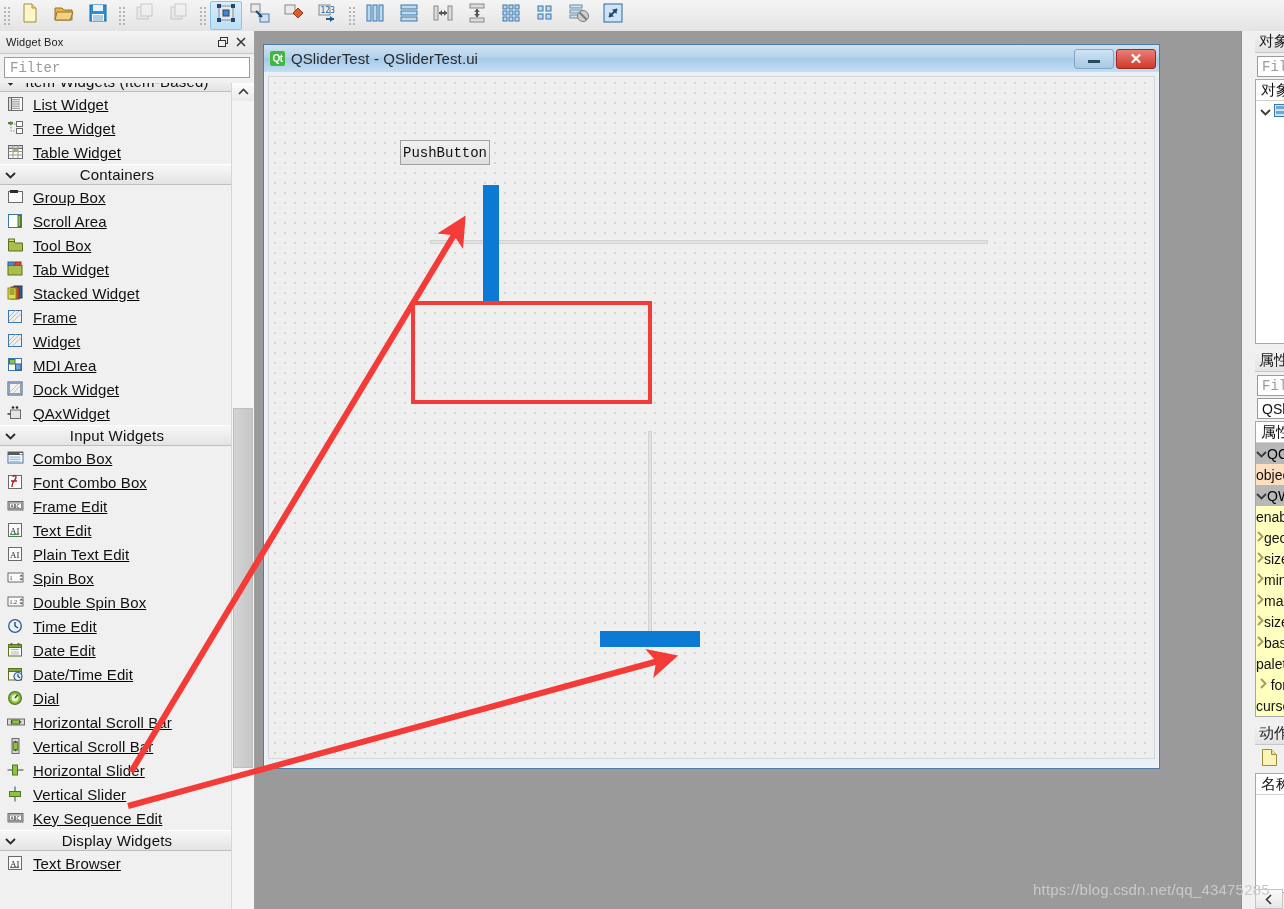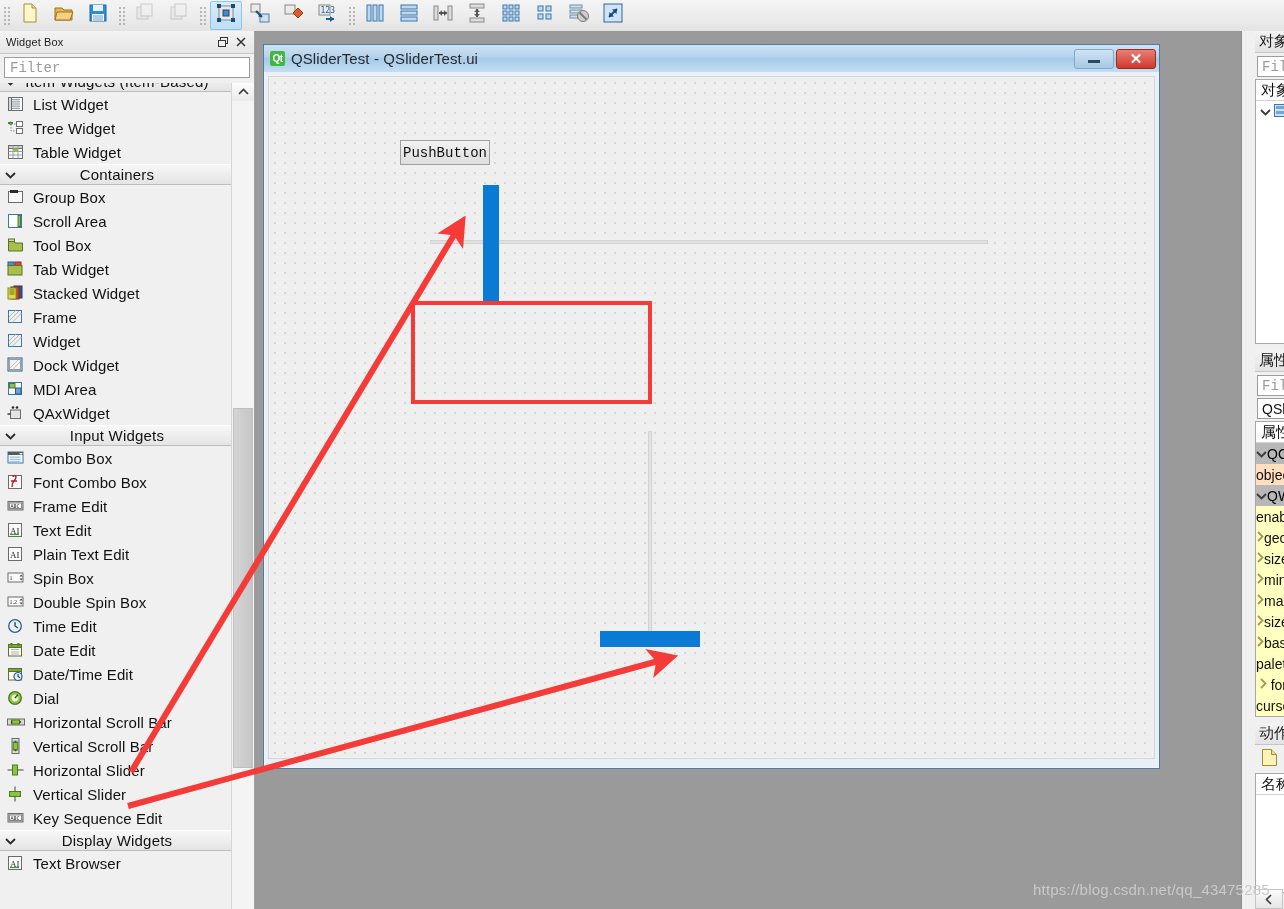--- a/index.html
+++ b/index.html
@@ -74,20 +74,21 @@
     box-sizing: border-box; position: relative;
   }
   .wb-cat .chev { width: 20px; text-align: center; font-size: 11px; color: #2a2a2a; }
   .wb-cat .cat-label {
     flex: 1; text-align: center; font-size: 15px; color: #111; padding-right: 18px;
     letter-spacing: .2px;
   }
   .wb-item {
     height: 24px; display: flex; align-items: center; padding-left: 5px;
     box-sizing: border-box;
+    text-decoration: underline;
   }
   .wb-item .ico { width: 22px; height: 18px; margin-right: 6px; flex: 0 0 22px;
                   display:flex; align-items:center; justify-content:center; }
   .wb-item .lbl { font-size: 15px; color: #111; letter-spacing: .1px; white-space: nowrap; }
 
   
   .wb-scroll {
     position: absolute; right: 0; top: 52px; width: 22px; bottom: 0;
     background: #f0f0f0; border-left: 1px solid #d6d6d6;
   }
@@ -516,36 +517,36 @@
               <svg width="18" height="16" viewBox="0 0 18 16">
                 <rect x="1.5" y="1.5" width="13" height="12" fill="#f0f0f0" stroke="#3a77ad"></rect>
                 <path d="M2 12 L12 2 M5 13.5 L14.5 4 M2 8 L8.5 1.5" stroke="#b8b8b8" fill="none"></path>
               </svg>
             </span>
             <span class="lbl">Widget</span>
           </div>
           <div class="wb-item">
             <span class="ico">
               <svg width="18" height="16" viewBox="0 0 18 16">
+                <rect x="1.5" y="1.5" width="13" height="12" fill="#fbfbfb" stroke="#3a77ad"></rect>
+                <rect x="2.5" y="2.5" width="5.5" height="4.5" fill="#8fbf5e" stroke="#4d7a2a"></rect>
+                <rect x="8.5" y="7" width="5.5" height="6" fill="#6aa2d6" stroke="#2a5c94"></rect>
+              </svg>
+            </span>
+            <span class="lbl">MDI Area</span>
+          </div>
+          <div class="wb-item">
+            <span class="ico">
+              <svg width="18" height="16" viewBox="0 0 18 16">
                 <rect x="1" y="1" width="14" height="13" fill="#eaeaea" stroke="#2a5c94"></rect>
                 <rect x="2.5" y="2.5" width="11" height="10" fill="#f4f4f4" stroke="#9b9b9b"></rect>
                 <path d="M3 11 L11 3 M6 12.5 L13 5" stroke="#c2c2c2" fill="none"></path>
               </svg>
             </span>
             <span class="lbl">Dock Widget</span>
-          </div>
-          <div class="wb-item">
-            <span class="ico">
-              <svg width="18" height="16" viewBox="0 0 18 16">
-                <rect x="1.5" y="1.5" width="13" height="12" fill="#fbfbfb" stroke="#3a77ad"></rect>
-                <rect x="2.5" y="2.5" width="5.5" height="4.5" fill="#8fbf5e" stroke="#4d7a2a"></rect>
-                <rect x="8.5" y="7" width="5.5" height="6" fill="#6aa2d6" stroke="#2a5c94"></rect>
-              </svg>
-            </span>
-            <span class="lbl">MDI Area</span>
           </div>
           <div class="wb-item">
             <span class="ico">
               <svg width="18" height="16" viewBox="0 0 18 16">
                 <circle cx="6" cy="2.5" r="1.3" fill="#2b2b2b"></circle>
                 <circle cx="10" cy="2.5" r="1.3" fill="#2b2b2b"></circle>
                 <rect x="3.5" y="5" width="10" height="8.5" fill="#e4e4e4" stroke="#6b6b6b"></rect>
                 <path d="M0.5 9 h3" stroke="#2b2b2b" fill="none" stroke-width="1.4"></path>
               </svg>
             </span>

